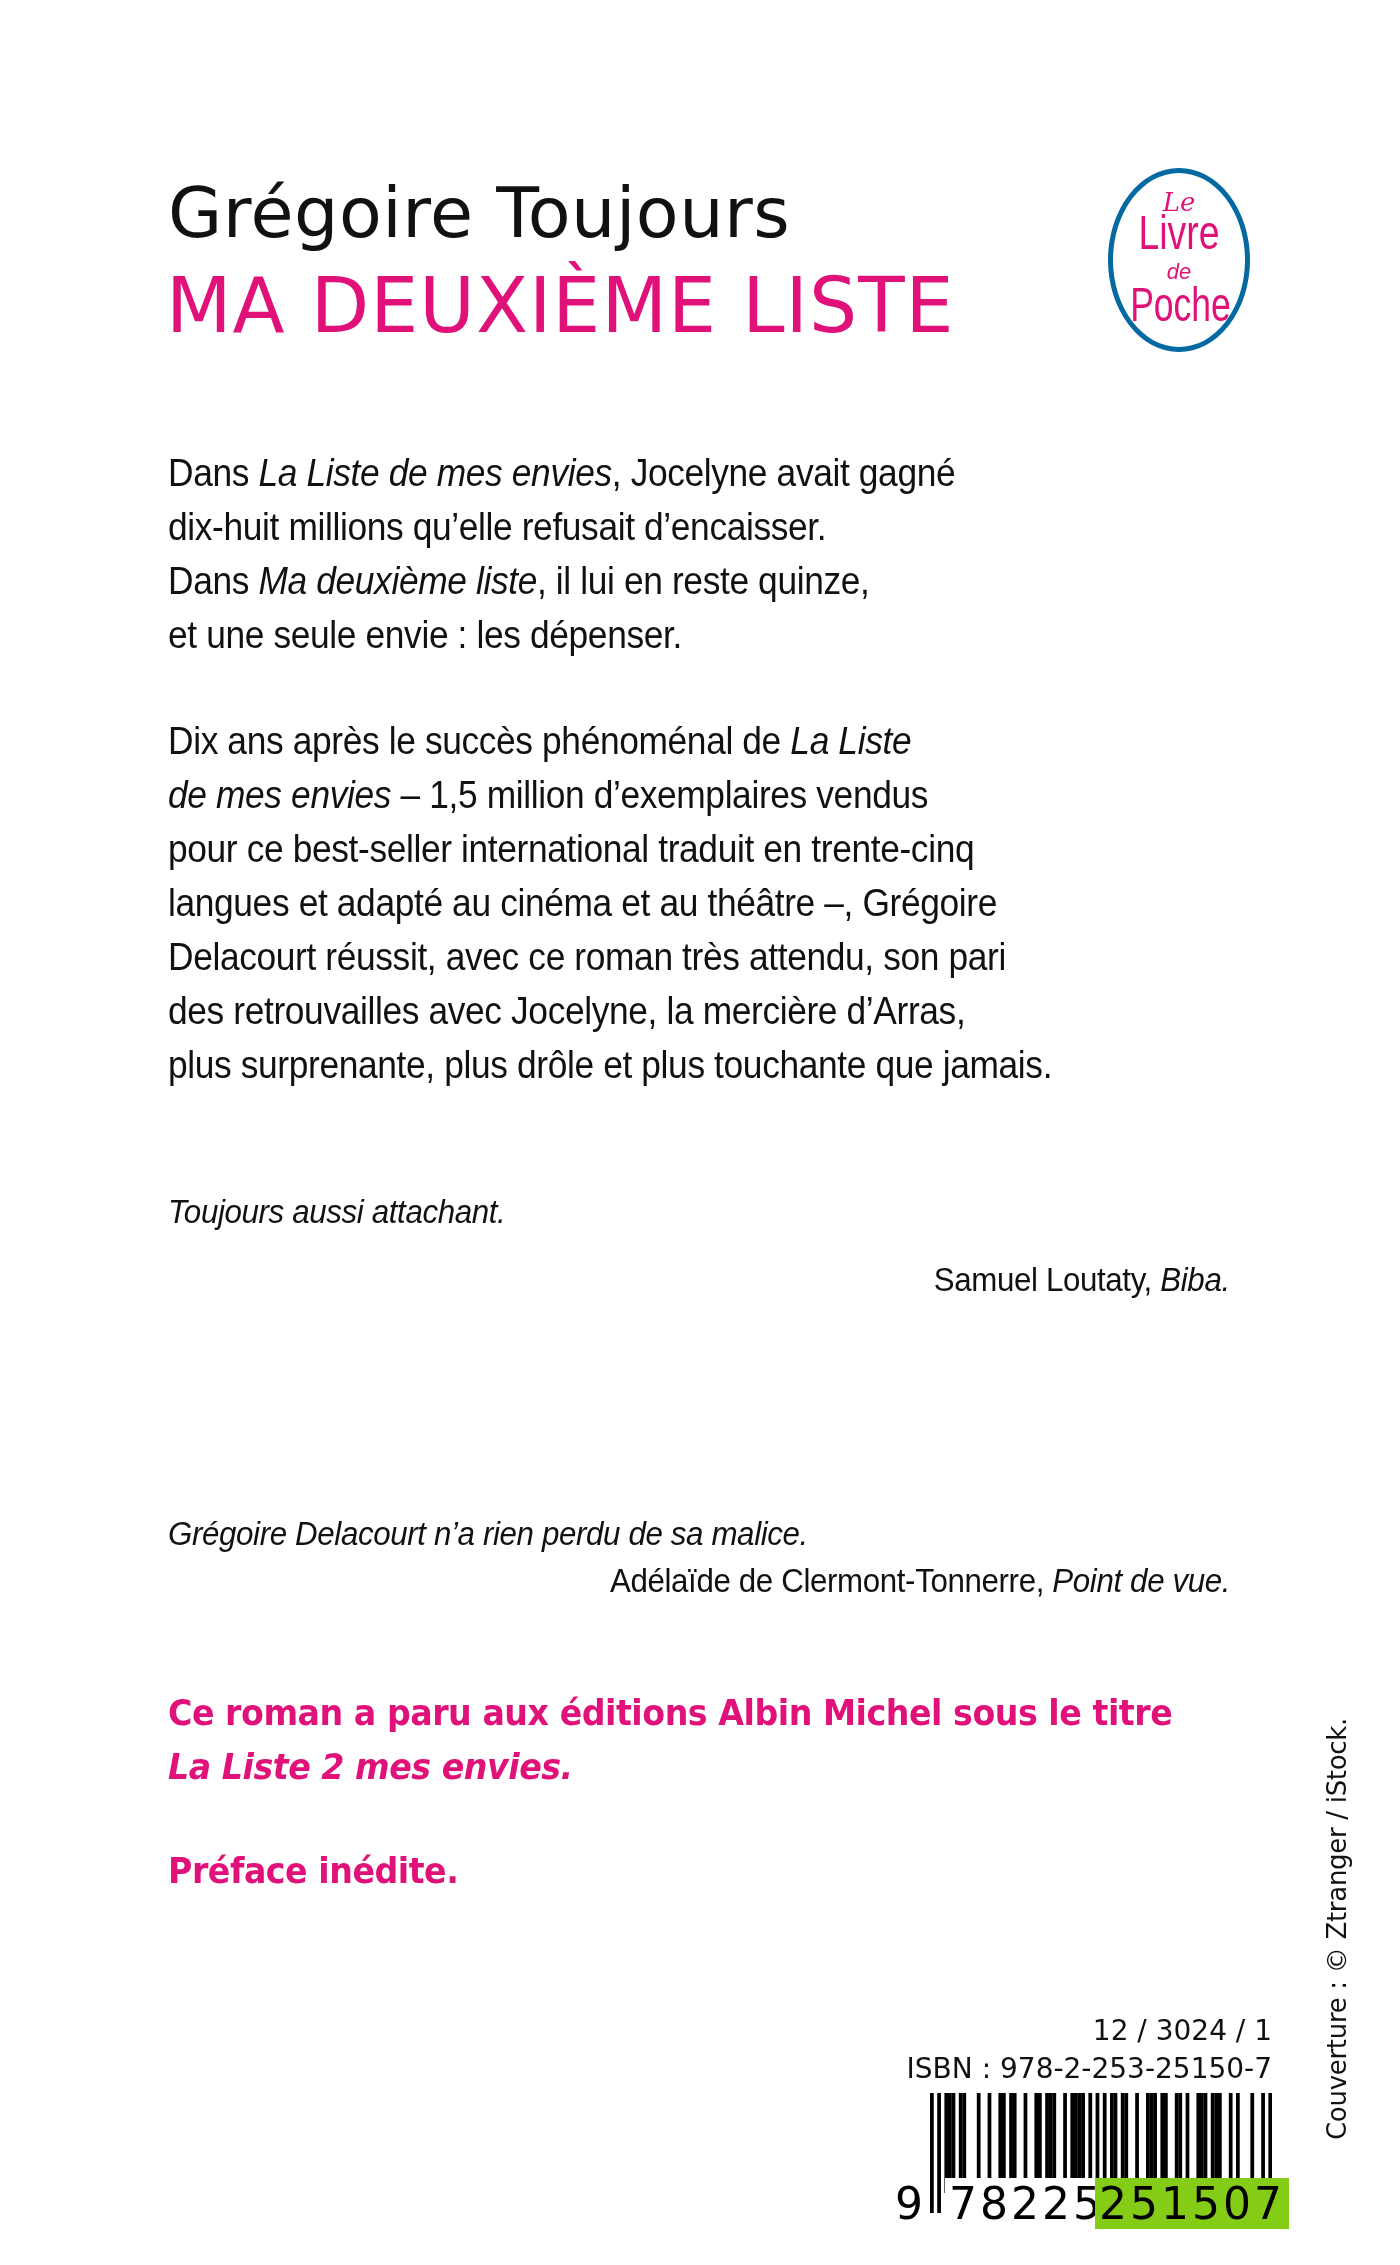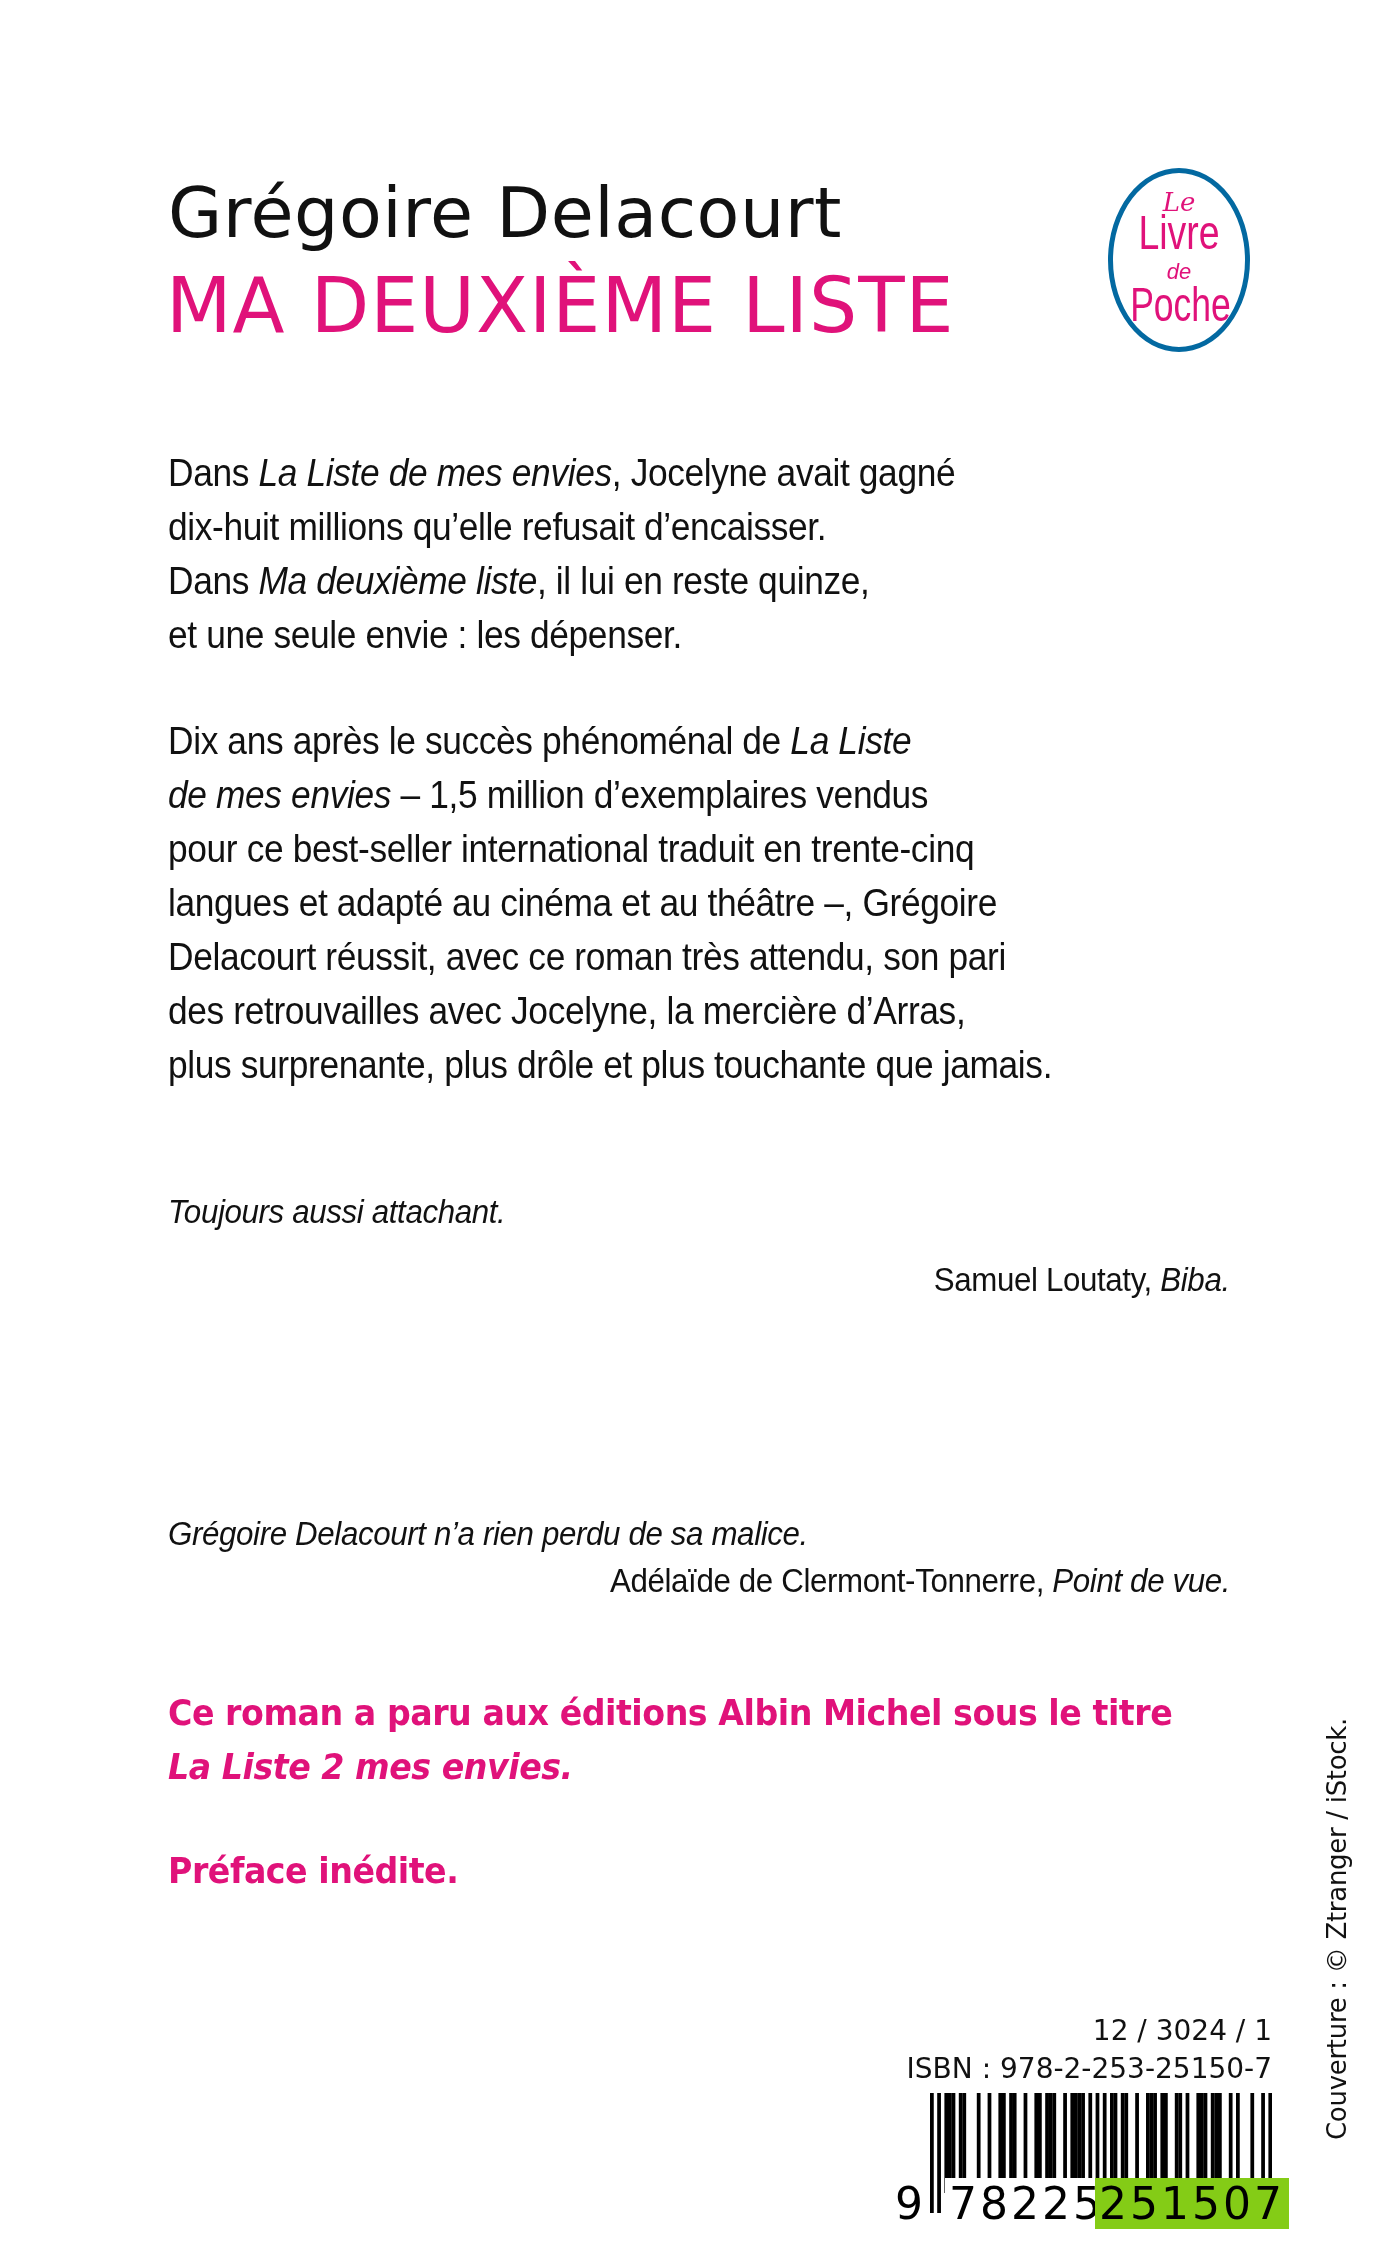--- a/index.html
+++ b/index.html
@@ -43,21 +43,21 @@
   .barcode-digits { position: absolute; left: 895px; top: 2178px; width: 380px; height: 52px; font-family: "DejaVu Sans", sans-serif; font-size: 44px; color: #000; }
   .barcode-digits .d0 { position: absolute; left: 0; top: 0; }
   .barcode-digits .d1 { position: absolute; left: 50px; top: 0; letter-spacing: 3px; background: #fff; padding: 0 4px; }
   .barcode-digits .d2 { position: absolute; left: 200px; top: 0; letter-spacing: 3px; background: #84cc16; padding: 0 4px; }
 </style>
 </head>
 <body>
 
 <div class="page">
 
-  <div class="author">Grégoire Delacourt</div>
+  <div class="author">Grégoire Toujours</div>
   <div class="title">MA DEUXIÈME LISTE</div>
 
   <div class="logo">
     <div class="le">Le</div>
     <div class="livre">Livre</div>
     <div class="de">de</div>
     <div class="poche">Poche</div>
   </div>
 
   <div class="body-text p1">

